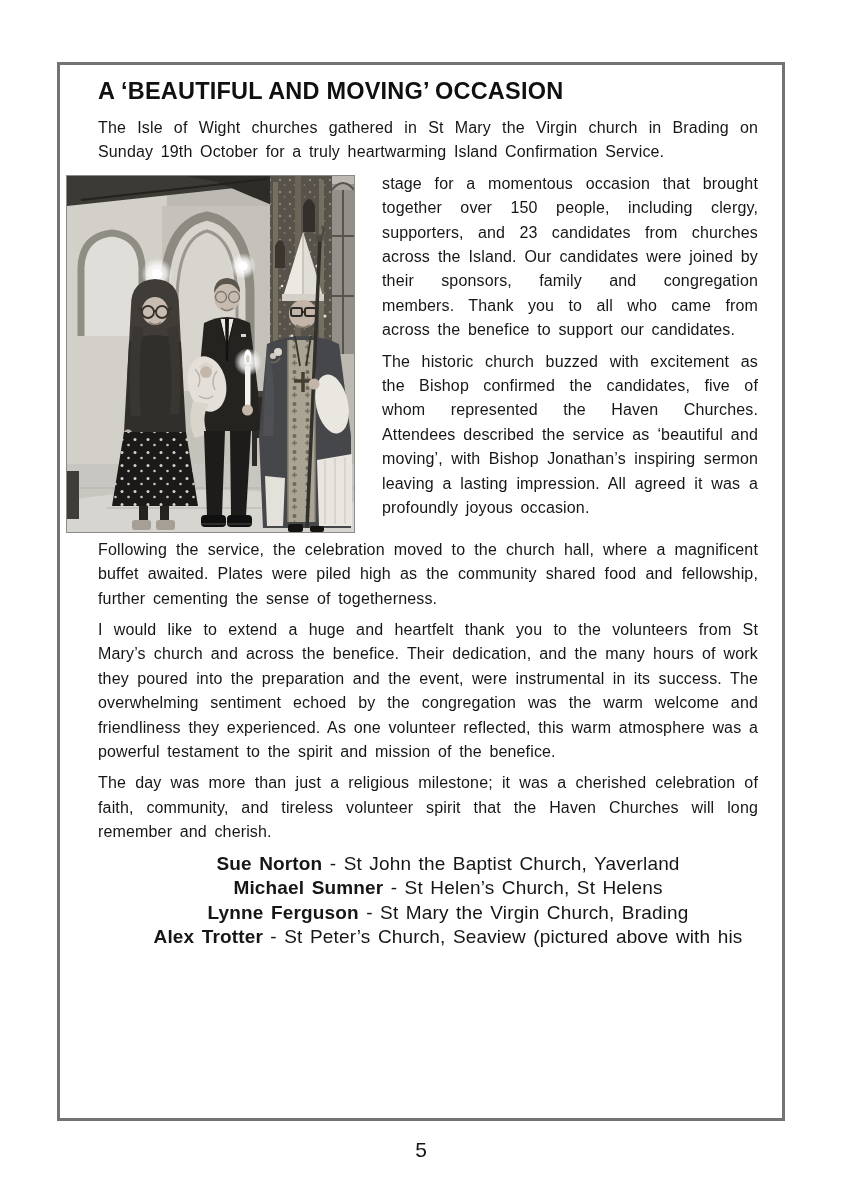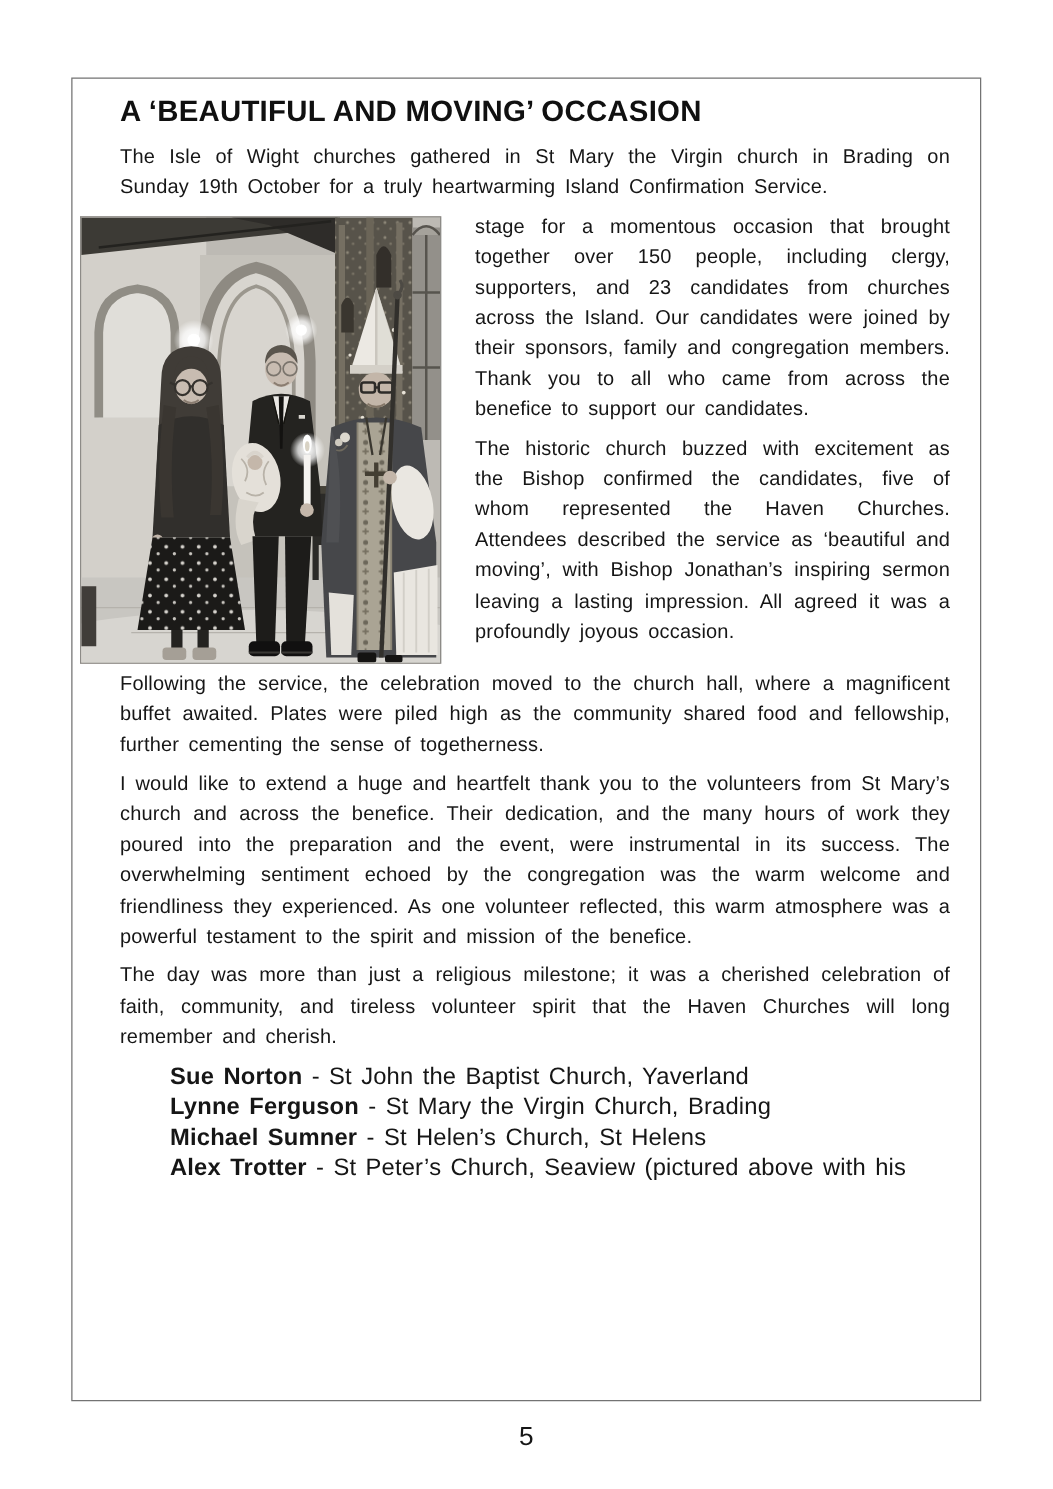--- a/index.html
+++ b/index.html
@@ -3,21 +3,21 @@
 <meta charset="utf-8">
 <style>
   html,body { margin:0; padding:0; }
   body {
     width:842px; height:1191px; background:#ffffff;
     font-family:"Liberation Sans", sans-serif; color:#161616;
     position:relative; overflow:hidden;
   }
   .frame {
     position:absolute; left:57px; top:62px; width:728px; height:1059px;
-    border:1px solid #737373; box-sizing:border-box;
+    border:3px solid #737373; box-sizing:border-box;
     padding:9px 24px 0 38px; overflow:hidden; background:#fff;
   }
   h1.title {
     font-size:23.5px; line-height:28px; font-weight:bold;
     margin:3px 0 11px 0; letter-spacing:0.2px; color:#101010;
   }
   p.body {
     font-size:16px; line-height:24.4px; text-align:justify;
     margin:0 0 7px 0; word-spacing:3px; letter-spacing:0.15px;
   }
@@ -28,21 +28,21 @@
     border:1px solid #8d8b87; box-sizing:content-box; background:#bdbab4;
   }
   .photo svg { display:block; }
   .clearfix { clear:both; }
   p.cand-head {
     font-size:19px; line-height:24.4px; font-style:italic;
     margin:0 0 0 0; word-spacing:2px; letter-spacing:0.15px;
   }
   .cand-row {
     font-size:19px; line-height:24.4px; padding-left:40px;
-    word-spacing:2px; letter-spacing:0.15px;
+    word-spacing:2px; letter-spacing:0.15px;text-align:center;
   }
   .cand-row b { font-weight:bold; }
   .page-number {
     position:absolute; left:0; top:1138px; width:842px;
     text-align:center; font-size:21px; line-height:24px; color:#161616;
   }
 </style>
 </head>
 <body>
 
@@ -223,24 +223,24 @@
     <p class="body clearfix">Following the service, the celebration moved to the church hall, where a magnificent buffet awaited. Plates were piled high as the community shared food and fellowship, further cementing the sense of togetherness.</p>
     <p class="body">I would like to extend a huge and heartfelt thank you to the volunteers from St Mary’s church and across the benefice. Their dedication, and the many hours of work they poured into the preparation and the event, were instrumental in its success. The overwhelming sentiment echoed by the congregation was the warm welcome and friendliness they experienced. As one volunteer reflected, this warm atmosphere was a powerful testament to the spirit and mission of the benefice.</p>
     <p class="body">The day was more than just a religious milestone; it was a cherished celebration of faith, community, and tireless volunteer spirit that the Haven Churches will long remember and cherish.</p>
 
 
     <div class="cand-list">
       <div class="cand-row">
         <b>Sue Norton</b><span> - St John the Baptist Church, Yaverland</span>
       </div>
       <div class="cand-row">
+        <b>Michael Sumner</b><span> - St Helen’s Church, St Helens</span>
+      </div>
+      <div class="cand-row">
         <b>Lynne Ferguson</b><span> - St Mary the Virgin Church, Brading</span>
-      </div>
-      <div class="cand-row">
-        <b>Michael Sumner</b><span> - St Helen’s Church, St Helens</span>
       </div>
       <div class="cand-row">
         <b>Alex Trotter</b><span> - St Peter’s Church, Seaview (pictured above with his</span><br>
         
       </div>
     </div>
 
   </div>
 
   <div class="page-number">5</div>

